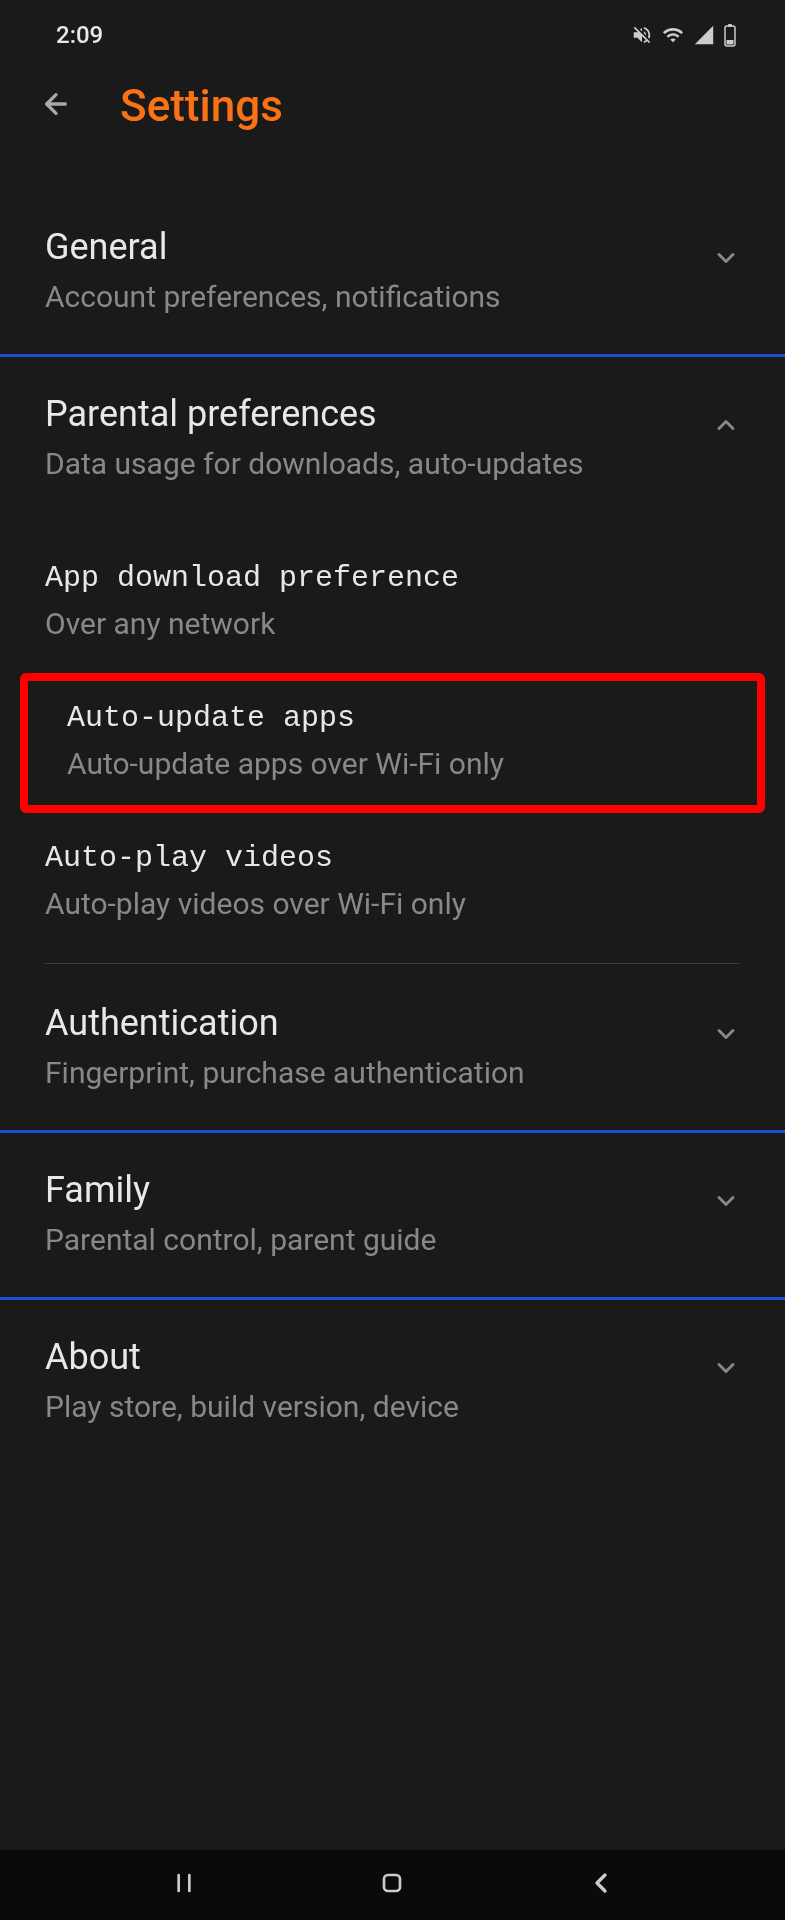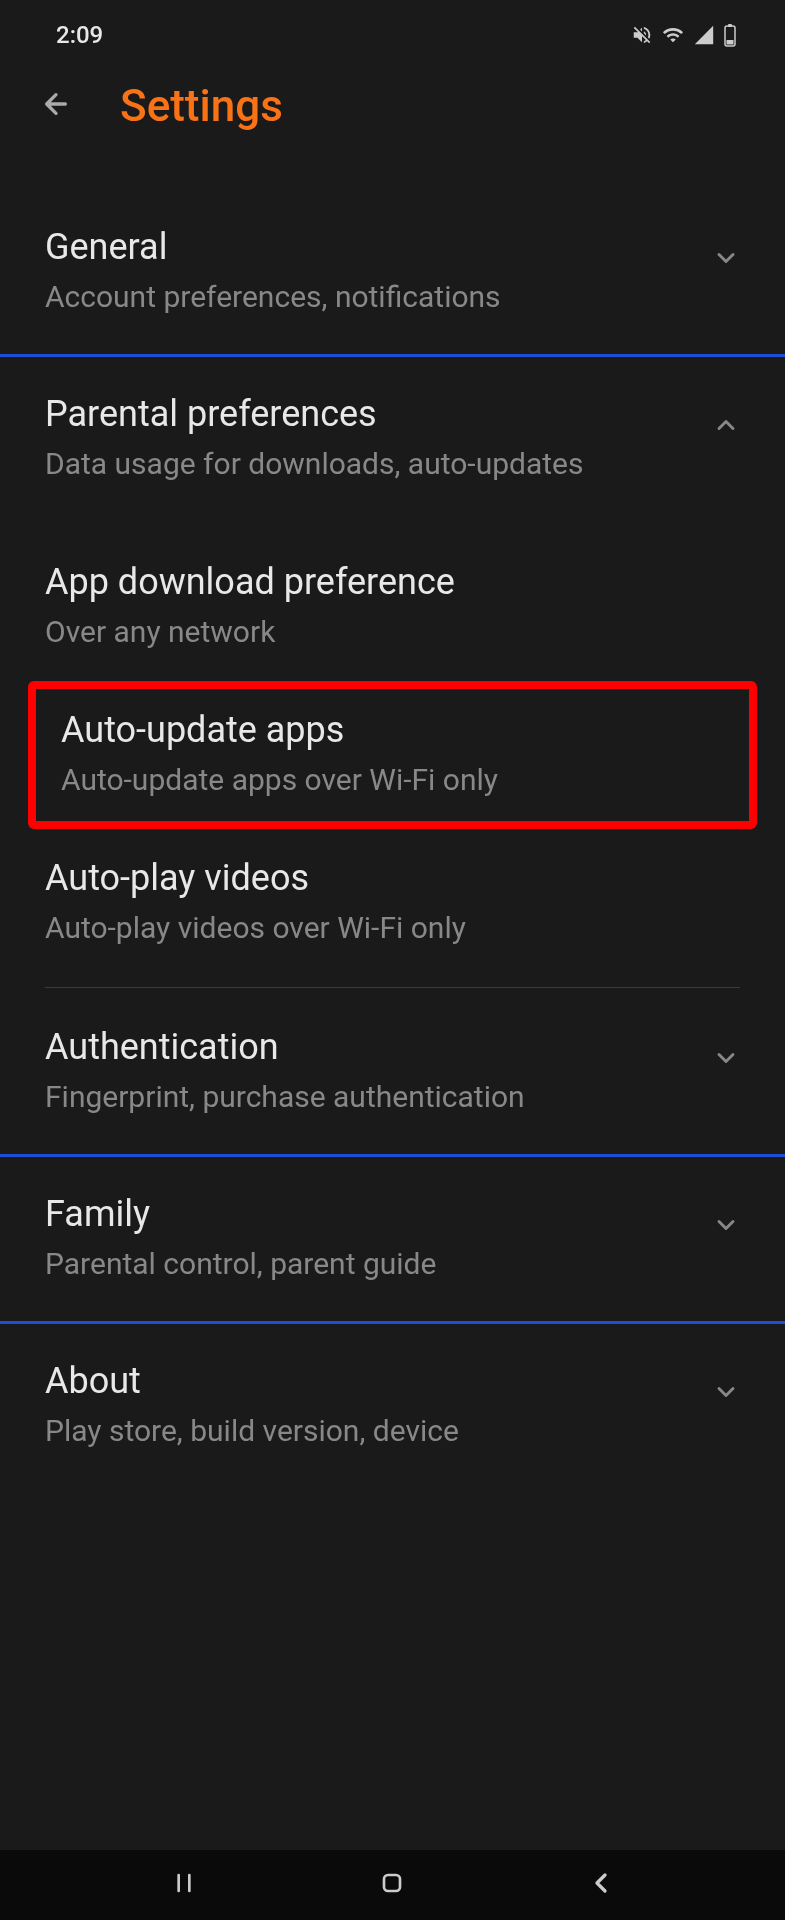--- a/index.html
+++ b/index.html
@@ -115,38 +115,39 @@
     
     .nested-items {
       padding-top: 28px;
     }
     
     .nested-item {
       padding: 24px 45px;
     }
     
     .nested-item-title {
-      font-size: 36px;
+      font-size: 30px;
       font-weight: 400;
       color: #e8e8e8;
       margin-bottom: 8px;
+      font-family: Liberation Mono, monospace;
     }
     
     .nested-item-subtitle {
       font-size: 30px;
       font-weight: 400;
       color: #888888;
       line-height: 1.4;
     }
     
     .highlighted {
       border: 8px solid #ff0000;
       border-radius: 6px;
-      margin: 4px 28px;
-      padding: 20px 25px !important;
+      margin: 4px 20px;
+      padding: 20px 39px !important;
     }
     
     .nav-bar {
       position: absolute;
       bottom: 0;
       left: 0;
       right: 0;
       height: 70px;
       background: rgba(0, 0, 0, 0.6);
       display: flex;

